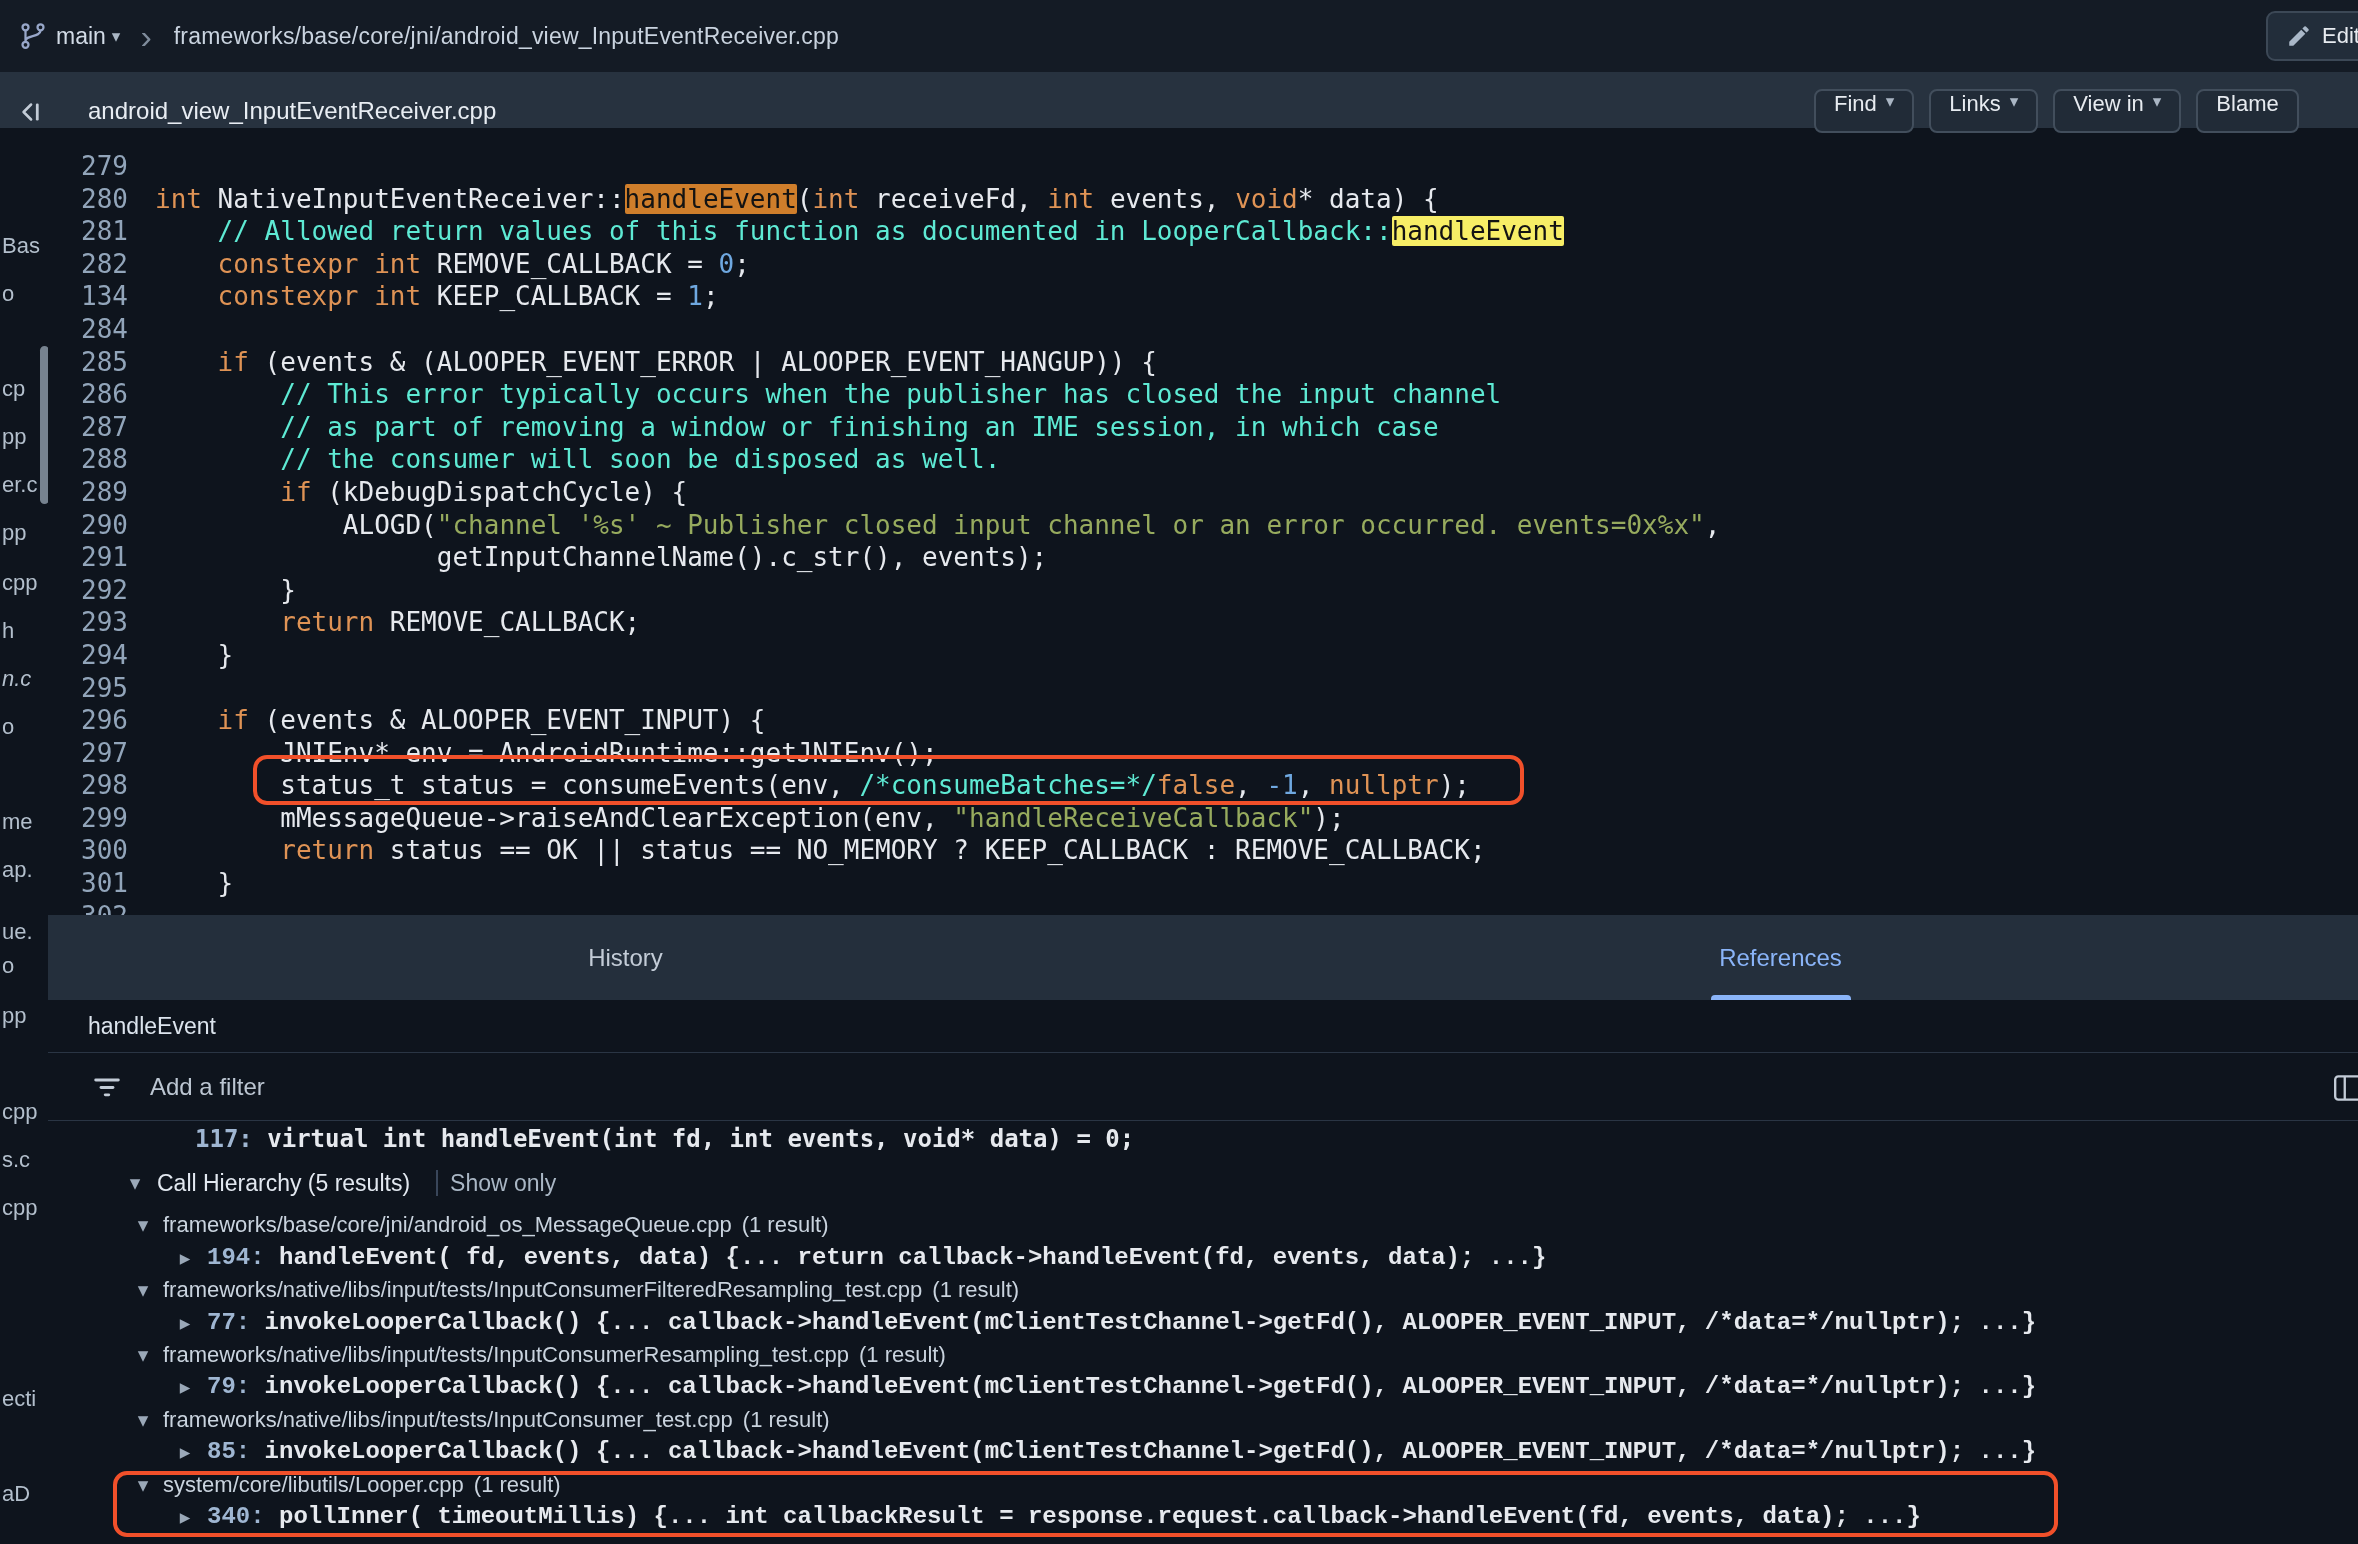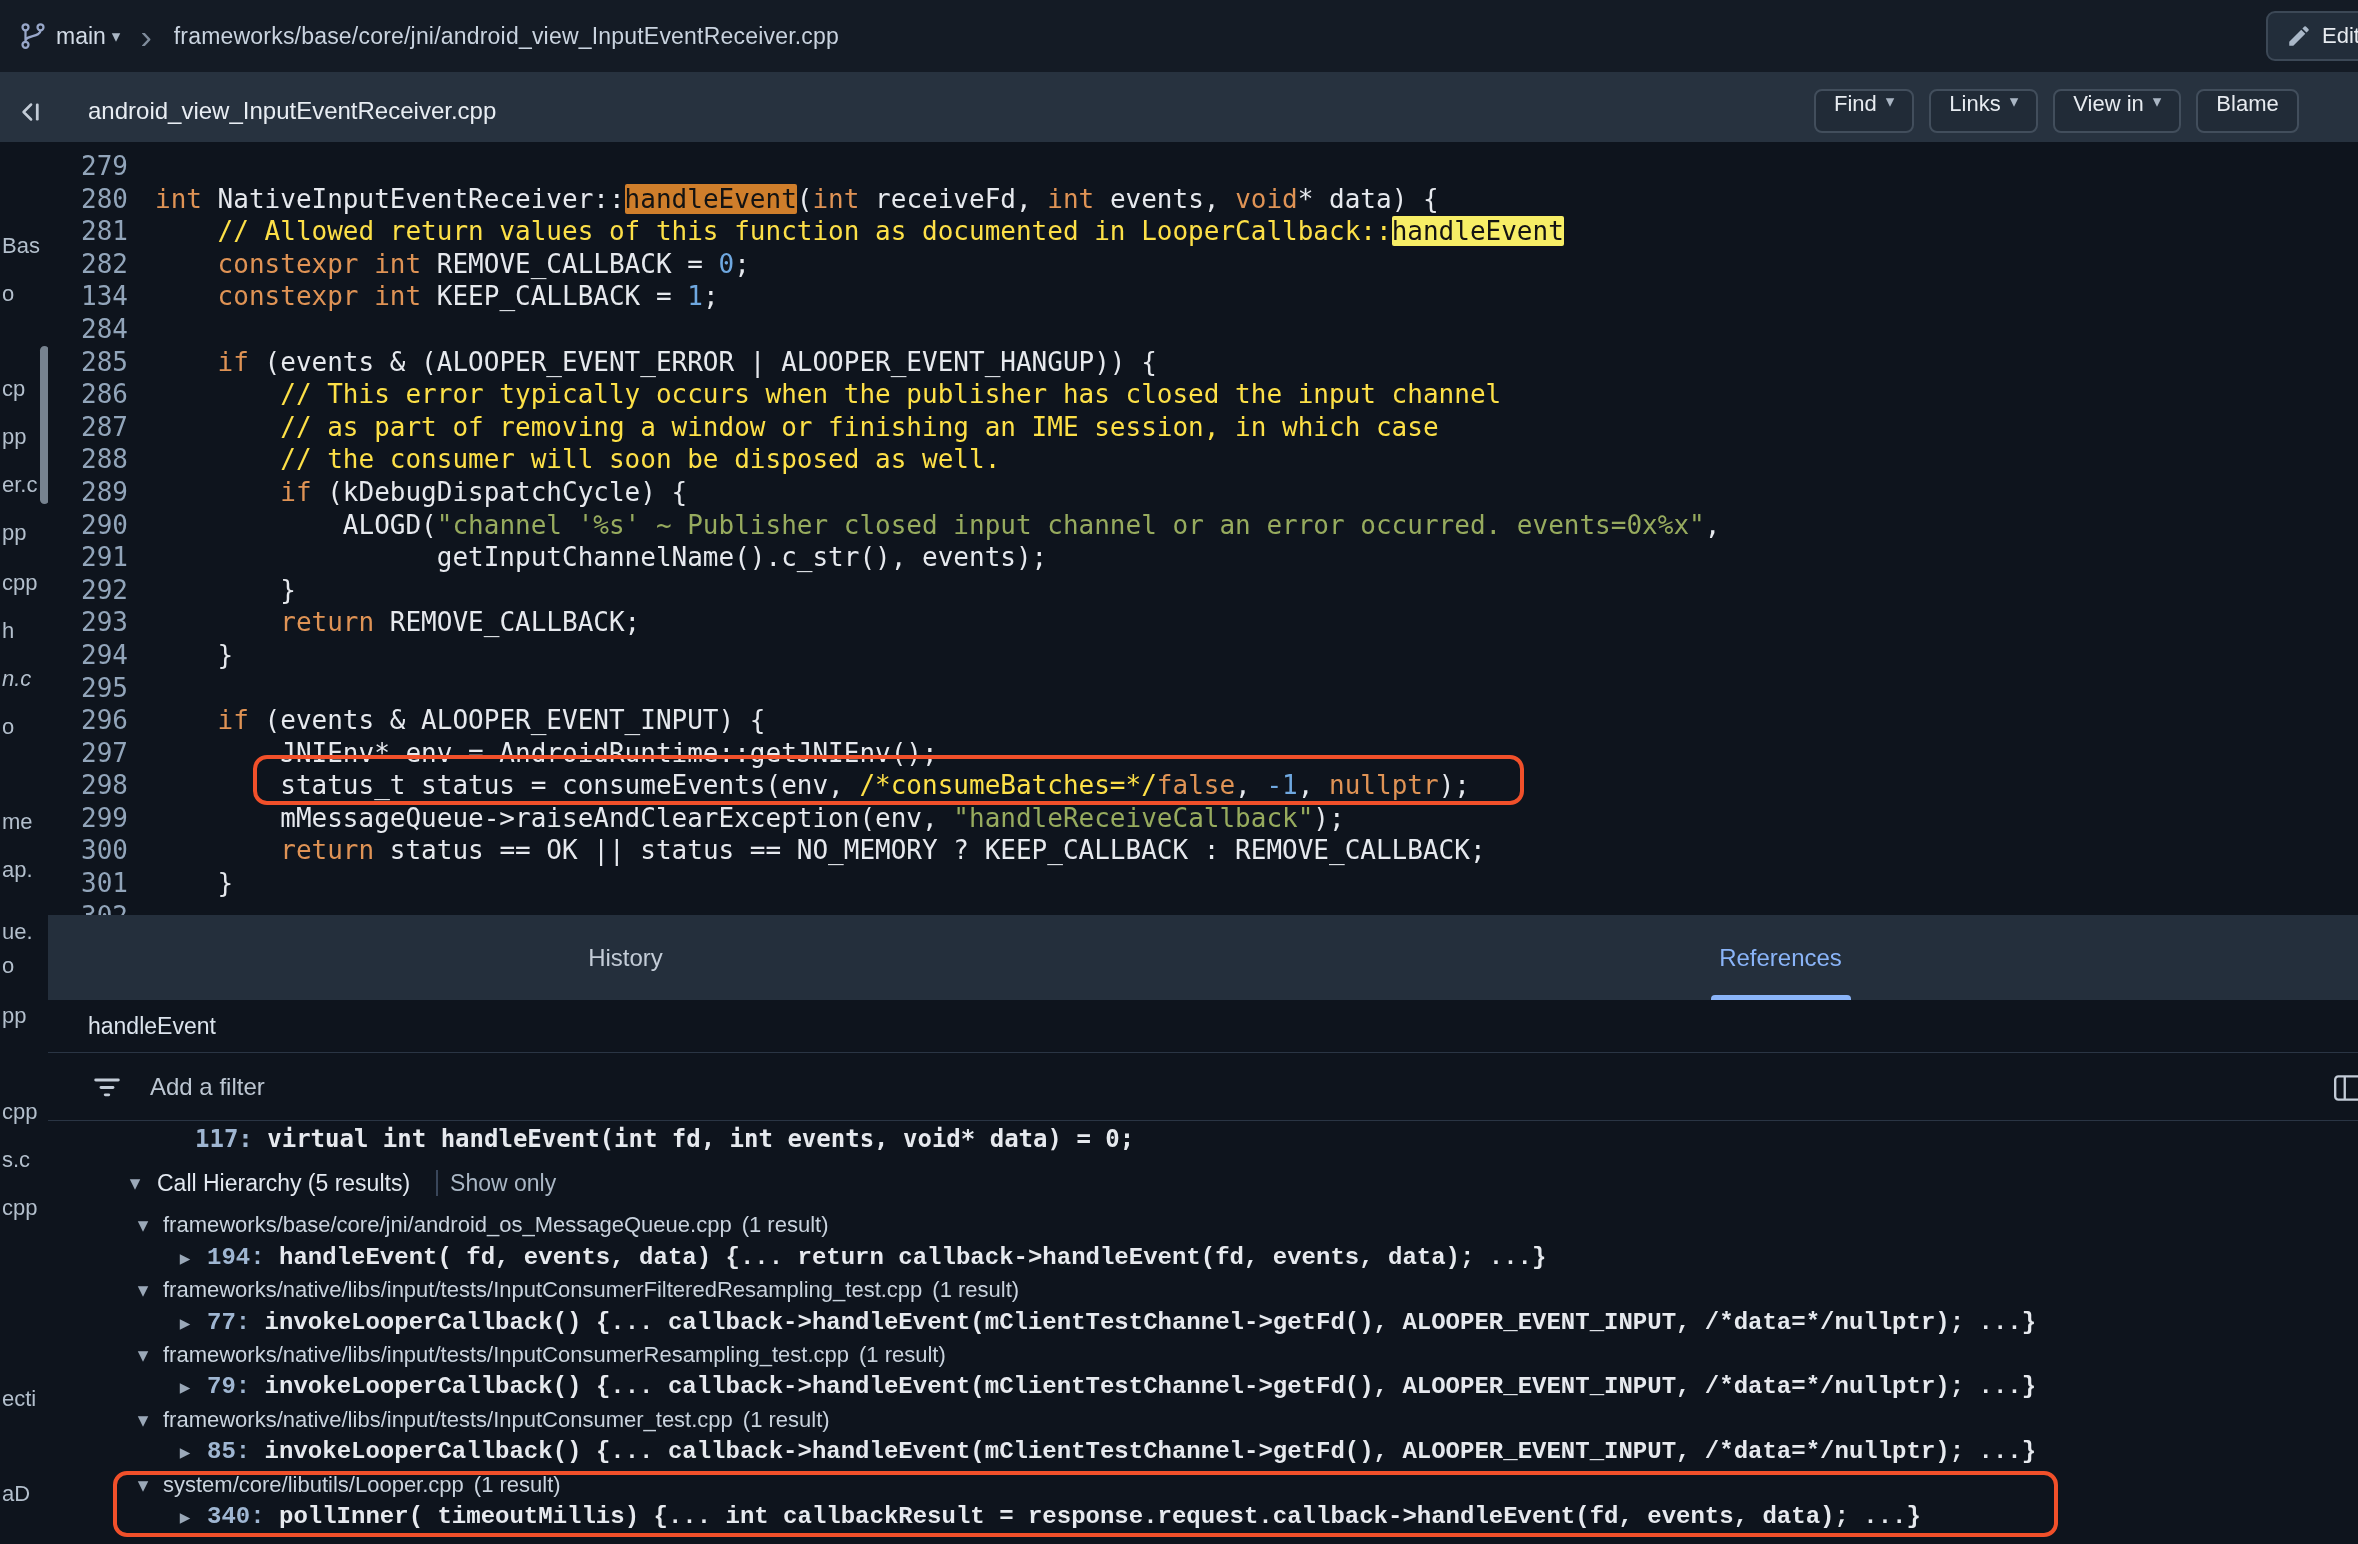--- a/index.html
+++ b/index.html
@@ -21,21 +21,21 @@
   .crumb-path { color:#c9d3df; font-size:23px; letter-spacing:.2px; }
   .edit-button {
     position:absolute; left:2266px; top:11px; height:50px;
     display:flex; align-items:center; gap:10px; padding:0 18px;
     background:#222d3a; border:2px solid #3c4856; border-radius:9px;
     color:#e7ebf0; font-size:22px; font-family:inherit; cursor:pointer; white-space:nowrap;
   }
   .pencil-icon { width:26px; height:26px; display:inline-flex; }
   
   .file-header {
-    position:absolute; left:0; top:72px; width:2358px; height:70px;
+    position:absolute; left:0; top:72px; width:2358px; height:56px;
     background:#27323f; display:flex; align-items:center;
   }
   .collapse-button {
     position:absolute; left:12px; top:22px; width:36px; height:36px;
     background:transparent; border:none; cursor:pointer; display:flex; align-items:center; justify-content:center;
   }
   .file-title { position:absolute; left:88px; top:0; height:78px; display:flex; align-items:center; font-size:24px; color:#e8edf3; }
   .header-buttons { position:absolute; left:1814px; top:17px; display:flex; gap:15px; }
   .hdr-btn {
     height:44px; display:flex; align-items:flex-start; gap:9px; padding:0 18px;
@@ -49,21 +49,21 @@
   
   .code-panel {
     position:absolute; left:48px; top:150px; width:2310px; height:765px; overflow:hidden;
     font-family:"DejaVu Sans Mono","Liberation Mono",monospace; font-size:26px;
   }
   .code-line { height:32.6px; line-height:32.6px; white-space:pre; }
   .line-num { display:inline-block; width:80px; text-align:right; color:#92a5ba; cursor:pointer; }
   .line-text { padding-left:27px; }
   .tok-p { color:#e6e9ee; }
   .tok-k { color:#df9355; }
-  .tok-c { color:#fde047;text-align:right; }
+  .tok-c { color:#5eead4;text-align:right; }
   .tok-s { color:#97ab5e; }
   .tok-n { color:#6fa8e0; }
   .tok-ha { background:#cf7e2b; color:#131313; border-radius:2px; }
   .tok-hy { background:#f7ee66; color:#131313; border-radius:2px; }
   
   .bottom-tabs {
     position:absolute; left:48px; top:915px; width:2310px; height:85px;
     background:#242f3c; display:flex;
   }
   .tab { position:relative; width:50%; display:flex; align-items:center; justify-content:center; font-size:24px; color:#c3ccd7; cursor:pointer; }

